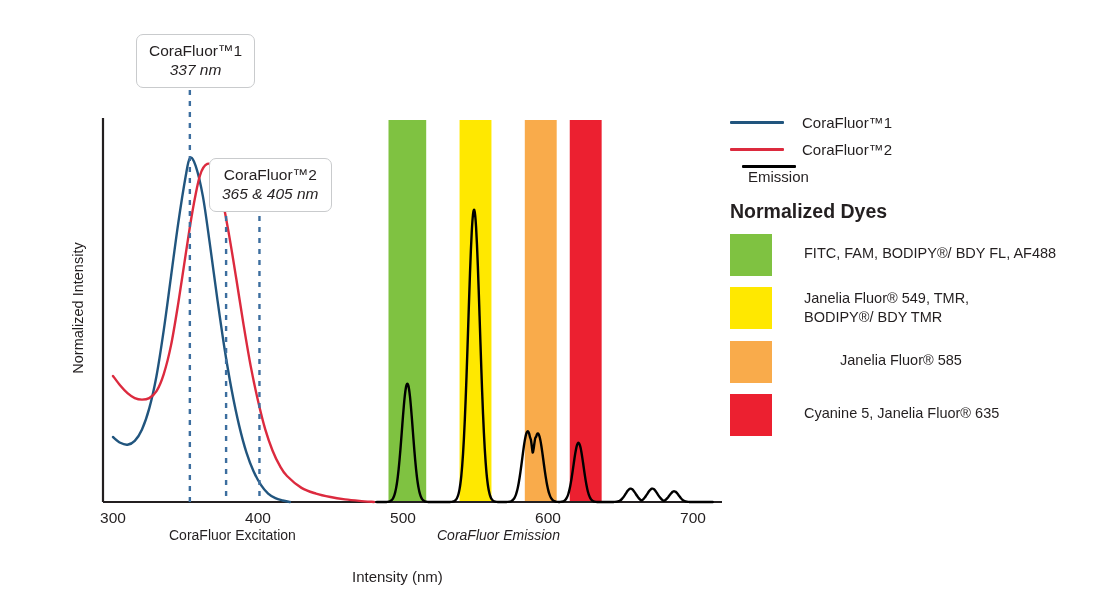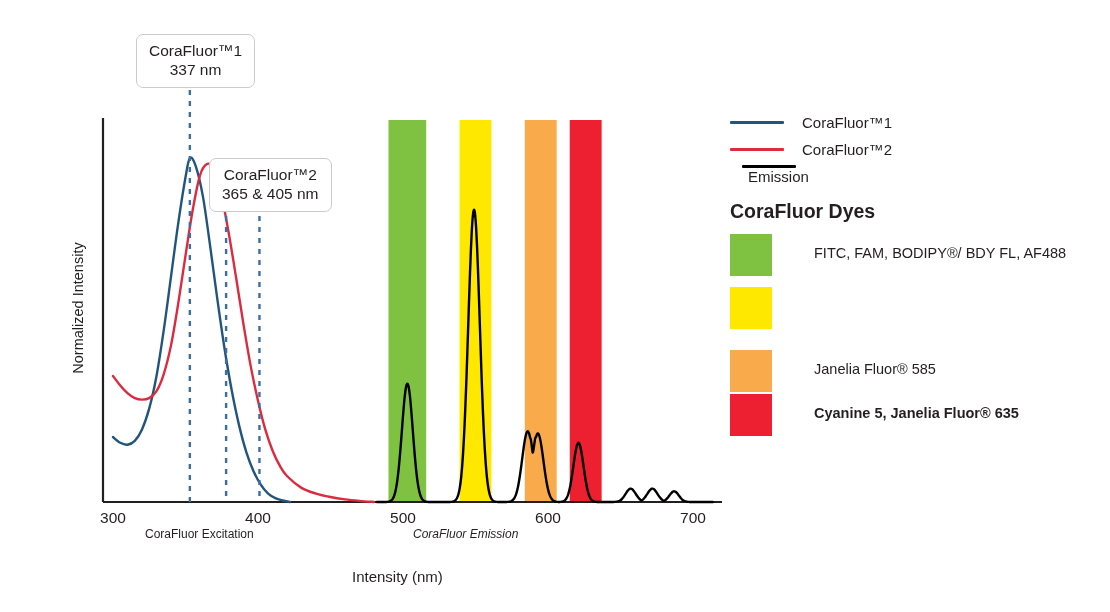--- a/index.html
+++ b/index.html
@@ -9,26 +9,26 @@
   
   #chart-figure{position:absolute;left:0;top:0;width:740px;height:612px;}
   #plot-svg{position:absolute;left:0;top:0;}
 
   .callout{
     position:absolute;border:1px solid #c9cbcd;border-radius:7px;background:#ffffff;
     text-align:center;line-height:1.2;padding:7px 12px 8px;color:#231f20;
     font-size:15.5px;white-space:nowrap;box-sizing:border-box;
   }
   .callout .ln1{display:block;}
-  .callout .ln2{display:block;}
+  .callout .ln2{display:block;font-style:italic;}
 
   #callout-cf1{left:136px;top:34px;}
   #callout-cf2{left:209px;top:158px;}
 
-  .axis-caption{position:absolute;font-size:12px;color:#231f20;white-space:nowrap;}
+  .axis-caption{position:absolute;font-size:14px;color:#231f20;white-space:nowrap;margin-left:24px;}
   #excitation-caption{left:145px;top:527px;}
   #emission-caption{left:413px;top:527px;font-style:italic;}
   #axis-title-x{position:absolute;left:352px;top:568px;font-size:15px;}
   #axis-title-y{
     position:absolute;left:-22px;top:300px;width:200px;text-align:center;
     transform:rotate(-90deg);transform-origin:center center;font-size:14.5px;
   }
 
   
   #legend-panel{position:absolute;left:728px;top:0;width:382px;height:612px;}
@@ -38,27 +38,27 @@
   .series-label{margin-left:18px;font-size:15px;color:#231f20;white-space:nowrap;}
 
   #series-row-0{left:2px;top:114px;}
   #series-row-1{left:2px;top:141px;}
   #series-row-2{left:2px;top:165px;flex-direction:column;}
 
   #dyes-heading{position:absolute;left:2px;top:200px;font-size:19.5px;font-weight:bold;color:#231f20;}
 
   .dye-row{position:absolute;display:flex;align-items:flex-start;}
   .dye-swatch{width:42px;height:42px;flex:0 0 auto;}
-  .dye-label{margin-left:42px;font-size:14.5px;line-height:1.28;color:#231f20;white-space:pre-line;padding-top:10px;}
+  .dye-label{margin-left:32px;font-size:14.5px;line-height:1.28;color:#231f20;white-space:pre-line;padding-top:10px;}
   .dye-label.two-line{padding-top:2px;}
 
   #dye-row-0{left:2px;top:234px;}
   #dye-row-1{left:2px;top:287px;}
-  #dye-row-2{left:2px;top:350px;}
-  #dye-row-3{left:2px;top:394px;font-weight:bold;}
+  #dye-row-2{left:2px;top:341px;gap:36px;}
+  #dye-row-3{left:2px;top:394px;}
 </style>
 </head>
 <body>
 
 <div id="root">
 
   <div id="chart-figure">
     <svg id="plot-svg" width="740" height="612" viewBox="0 0 740 612">
         <rect x="388.5" y="120" width="37.69999999999999" height="382" fill="#7FC241"></rect>
         <rect x="459.55" y="120" width="31.899999999999977" height="382" fill="#FFE800"></rect>
@@ -103,28 +103,30 @@
     </div>
     <div class="series-row" id="series-row-1">
       <span class="series-swatch" style="background: rgb(220, 42, 62);"></span>
       <span class="series-label">CoraFluor™2</span>
     </div>
     <div class="series-row" id="series-row-2">
       <span class="series-swatch" style="background: rgb(0, 0, 0);"></span>
       <span class="series-label">Emission</span>
     </div>
 
-    <div id="dyes-heading">CoraFluor Dyes</div>
+    <div id="dyes-heading">Normalized Dyes</div>
 
     <div class="dye-row" id="dye-row-0">
       <span class="dye-swatch" style="background: rgb(127, 194, 65);"></span>
       <span class="dye-label">FITC, FAM, BODIPY®/ BDY FL, AF488</span>
     </div>
     <div class="dye-row" id="dye-row-1">
       <span class="dye-swatch" style="background: rgb(255, 232, 0);"></span>
+      <span class="dye-label two-line">Janelia Fluor® 549, TMR,
+BODIPY®/ BDY TMR</span>
     </div>
     <div class="dye-row" id="dye-row-2">
       <span class="dye-swatch" style="background: rgb(249, 171, 75);"></span>
       <span class="dye-label">Janelia Fluor® 585</span>
     </div>
     <div class="dye-row" id="dye-row-3">
       <span class="dye-swatch" style="background: rgb(236, 32, 48);"></span>
       <span class="dye-label">Cyanine 5, Janelia Fluor® 635</span>
     </div>
 

